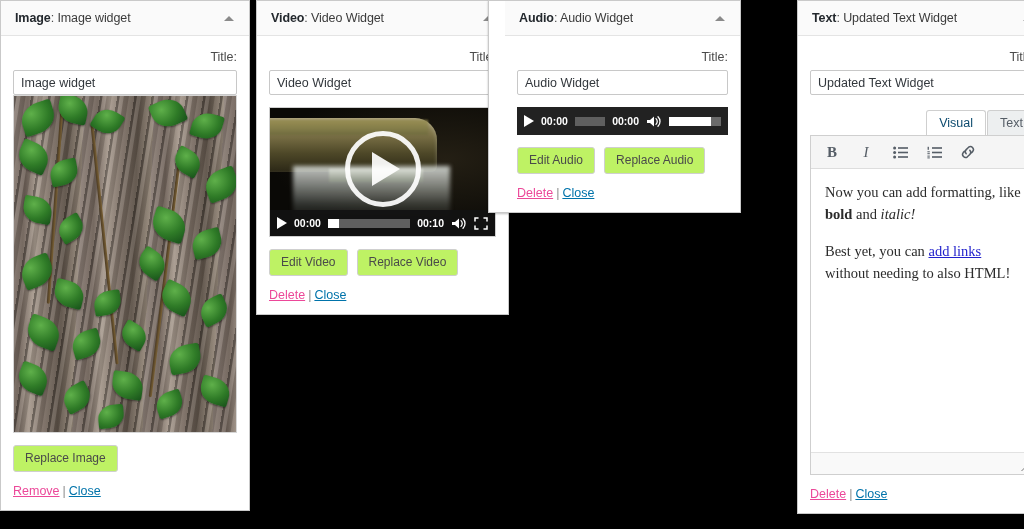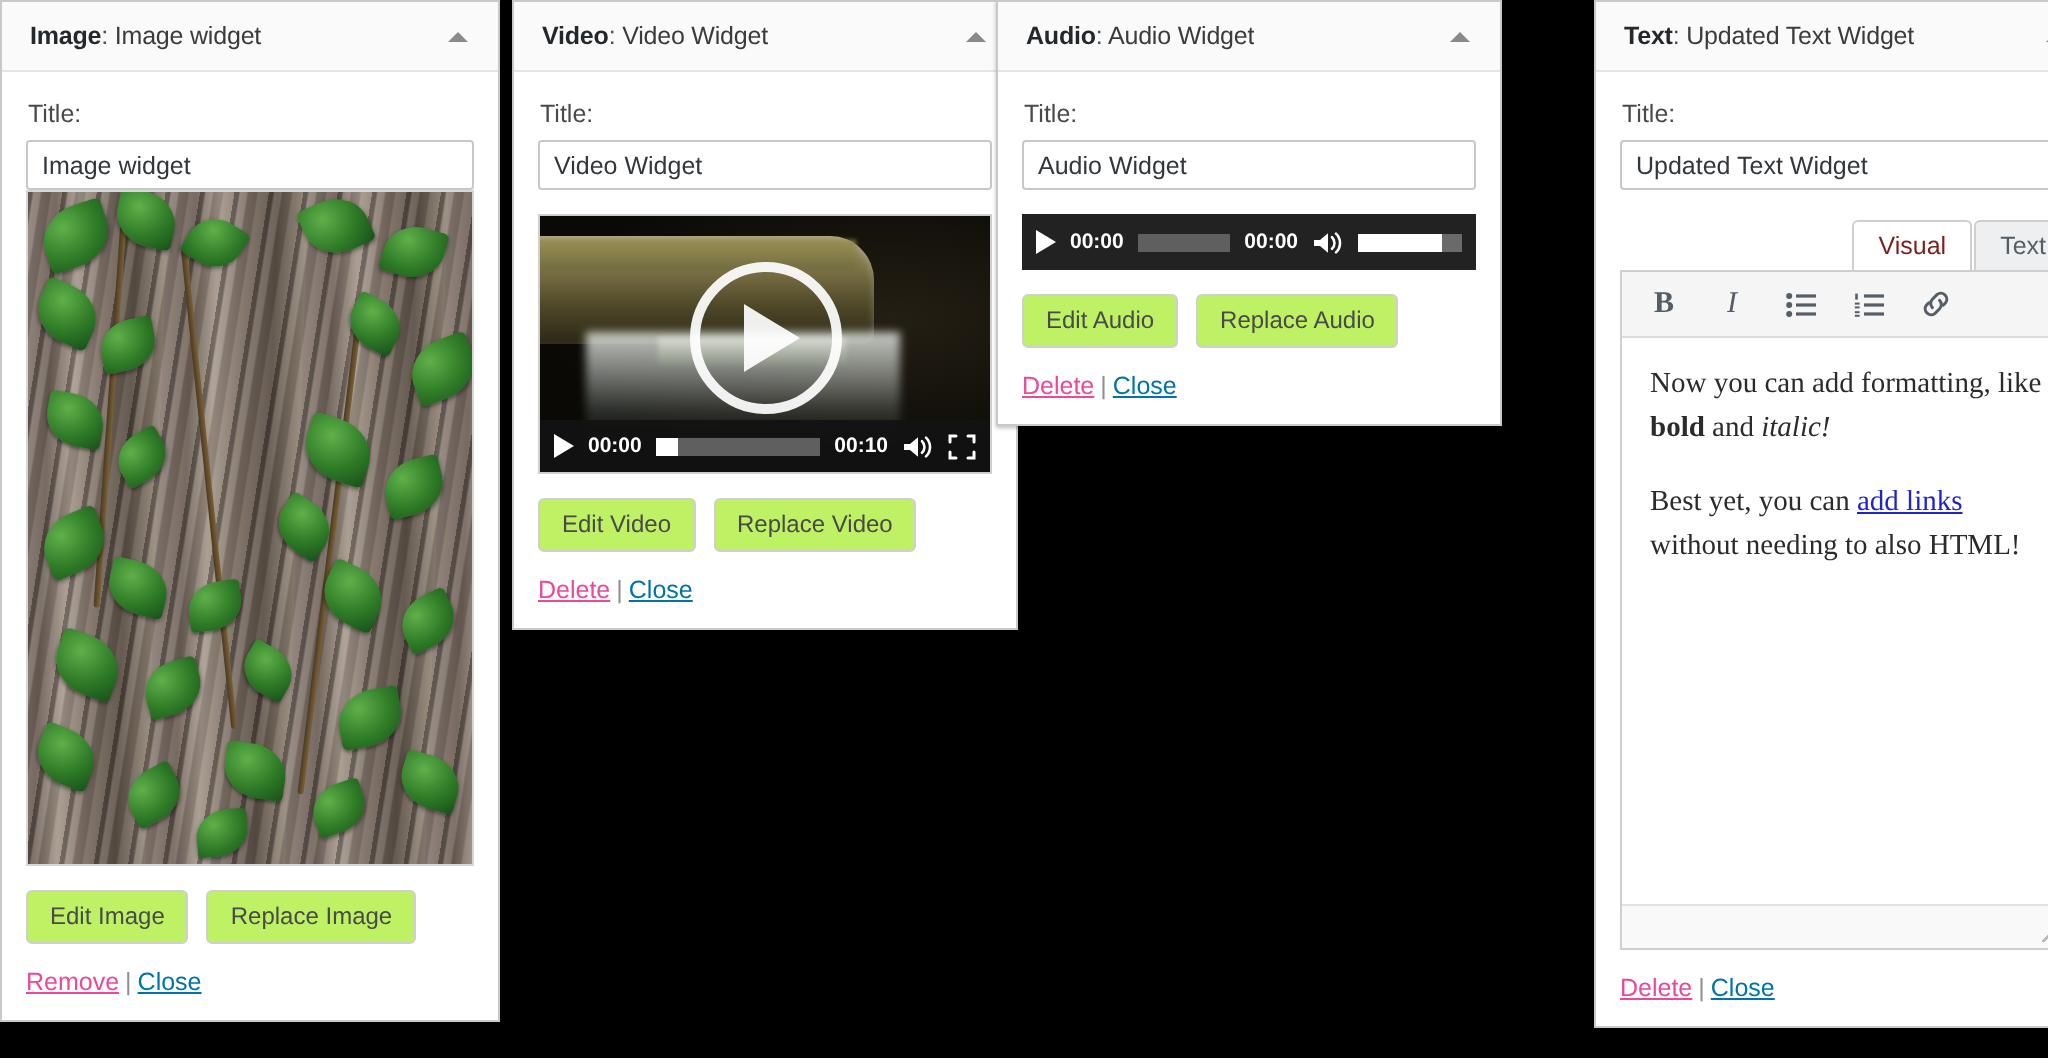--- a/index.html
+++ b/index.html
@@ -53,20 +53,21 @@
     border-right: 5px solid transparent;
     border-bottom: 5px solid #8a8a8a;
   }
   .panel-body { padding: 12px 12px 12px 12px; }
 
   
   .field-label {
     font-size: 12.5px;
     color: #4a4a4a;
     margin: 2px 0 6px 1px;
+    text-align: right;
   }
   .text-input {
     display: block;
     width: 100%;
     height: 25px;
     padding: 3px 7px;
     font-size: 12.5px;
     font-family: "Liberation Sans", sans-serif;
     color: #32373c;
     background: #fff;
@@ -257,21 +258,21 @@
     border: 1px solid #cfcfcf;
     border-bottom: none;
     border-radius: 3px 3px 0 0;
     color: #555d66;
     cursor: pointer;
     background: #edeff0;
     line-height: 1.2;
   }
   .ed-tab.active {
     background: #ffffff;
-    color: #7f1d1d;
+    color: #0c4a6e;
     position: relative;
     z-index: 3;
   }
   .editor-box { border: 1px solid #cfcfcf; background: #fff; }
   .ed-toolbar {
     height: 33px;
     background: #f5f5f5;
     border-bottom: 1px solid #dddddd;
     display: flex;
     align-items: center;
@@ -367,21 +368,20 @@
           <div class="leaf d2" style="left:2%;top:80%;width:30px;height:27px;transform:rotate(22deg);"></div>
           <div class="leaf" style="left:22%;top:86%;width:28px;height:25px;transform:rotate(-28deg);"></div>
           <div class="leaf d2" style="left:44%;top:82%;width:31px;height:27px;transform:rotate(8deg);"></div>
           <div class="leaf" style="left:64%;top:88%;width:27px;height:24px;transform:rotate(-18deg);"></div>
           <div class="leaf d2" style="left:84%;top:84%;width:30px;height:26px;transform:rotate(16deg);"></div>
           <div class="leaf" style="left:38%;top:92%;width:26px;height:23px;transform:rotate(-6deg);"></div>
         </div>
       </div>
 
       <div class="btn-row">
-        <button class="btn">Edit Image</button>
         <button class="btn">Replace Image</button>
       </div>
       <div class="link-row">
         <a class="link-delete">Remove</a><span class="bar">|</span><a class="link-close">Close</a>
       </div>
     </div>
   </div>
 
   <div class="panel" style="left:256px; top:0px; width:253px;">
     <div class="panel-header">
@@ -427,21 +427,21 @@
       <div class="btn-row">
         <button class="btn">Edit Video</button>
         <button class="btn">Replace Video</button>
       </div>
       <div class="link-row">
         <a class="link-delete">Delete</a><span class="bar">|</span><a class="link-close">Close</a>
       </div>
     </div>
   </div>
 
-  <div class="panel" style="left:498px; top:0px; width:253px;">
+  <div class="panel" style="left:488px; top:0px; width:253px;padding-left:16px;">
     <div class="panel-header">
       <div class="panel-title">
         <b>Audio</b><span class="sep">: </span><span>Audio Widget</span>
       </div>
       <span class="toggle-arrow">
           <i></i>
         </span>
     </div>
     <div class="panel-body">
       <div class="field-label">Title:</div>

